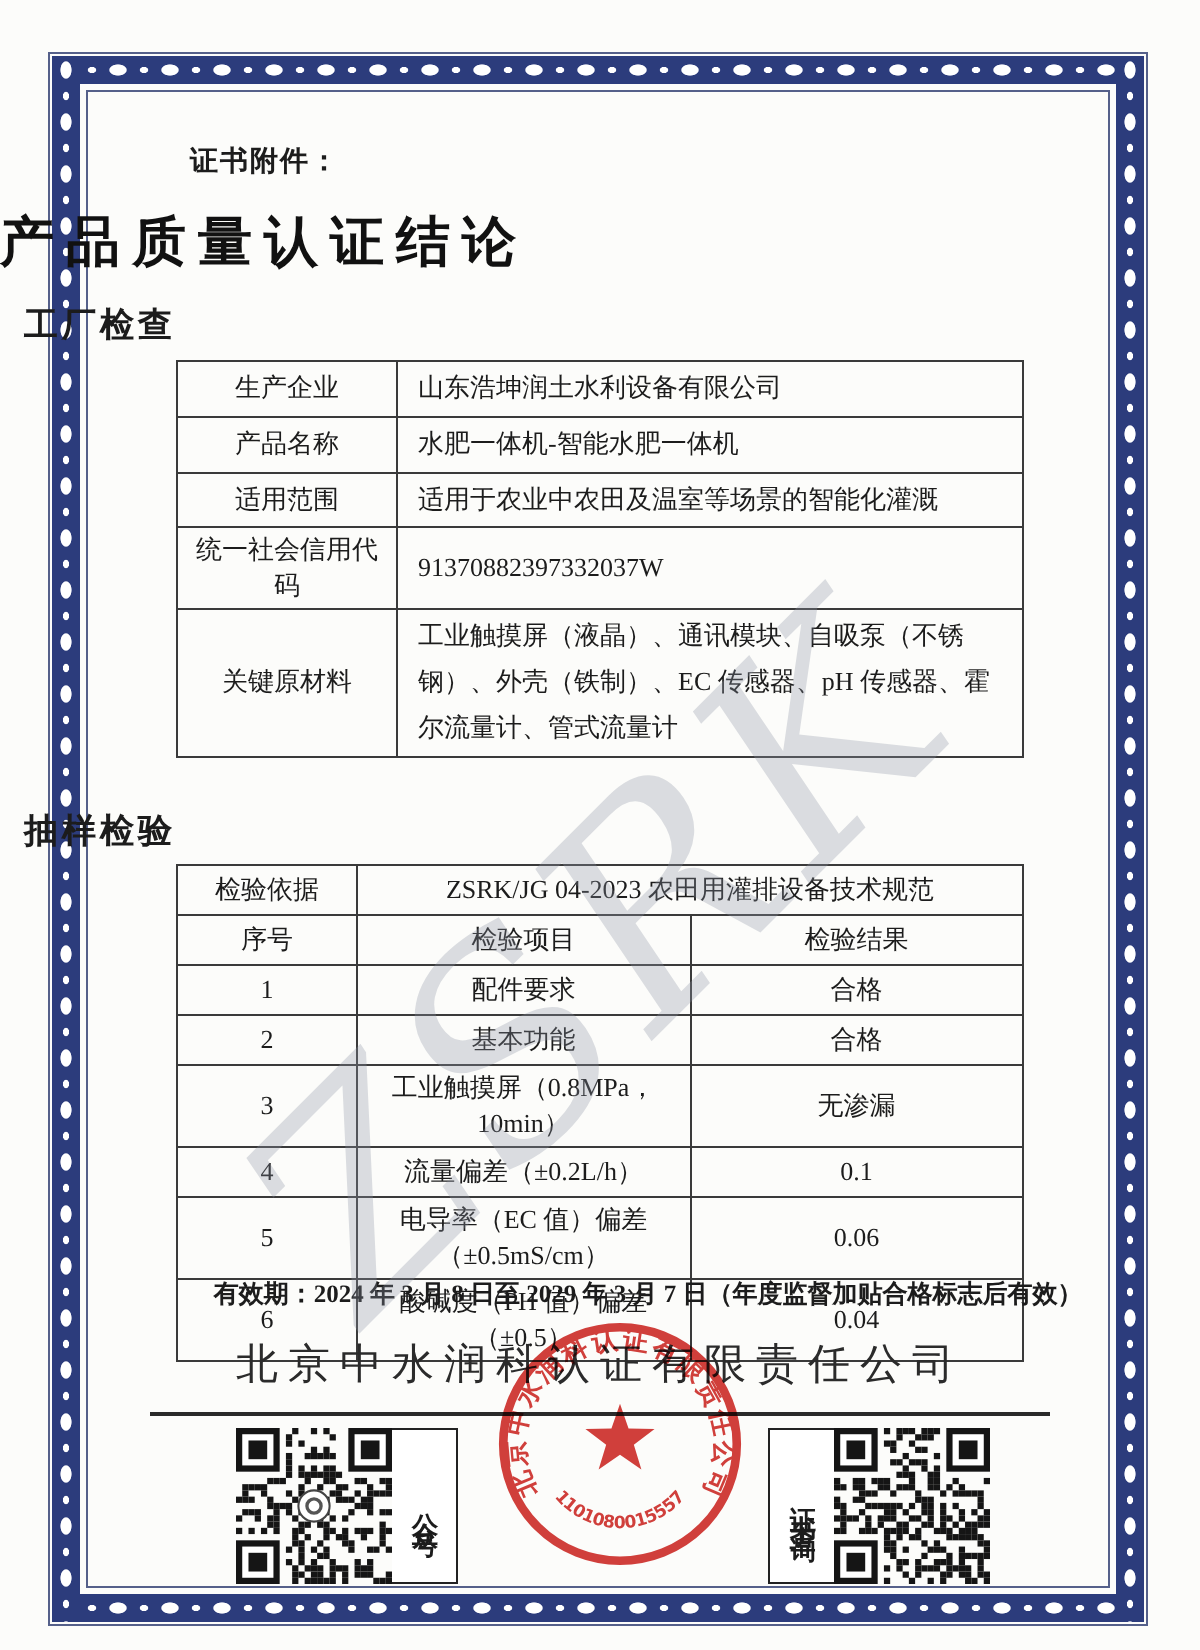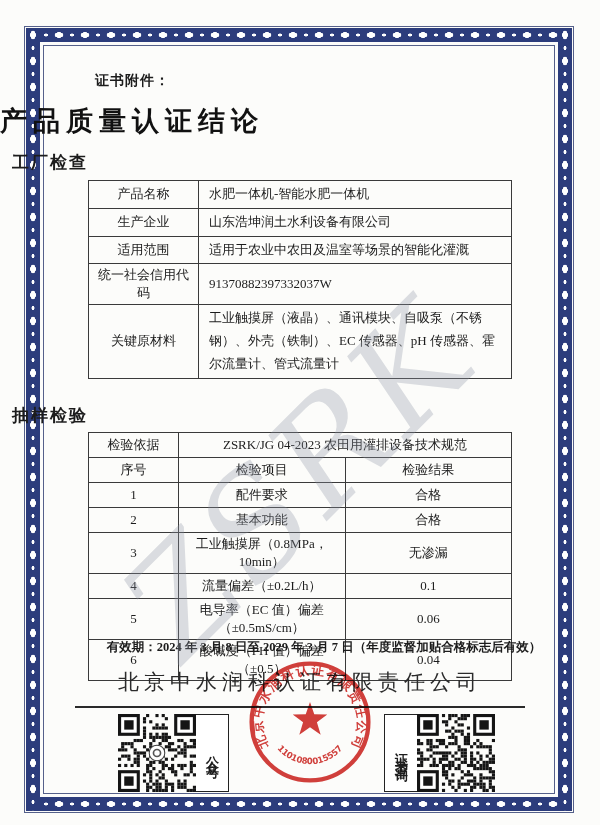--- a/index.html
+++ b/index.html
@@ -103,26 +103,26 @@
   <div class="band band-v band-right"></div>
   <div class="frame-inner"></div>
 
   <div class="attachment">证书附件：</div>
   <div class="doc-title">产品质量认证结论</div>
   <div class="section-title sec1">工厂检查</div>
 
   <table class="t1">
     <tbody>
       <tr class="single">
+        <td class="lbl">生产企业</td>
+        <td class="val">山东浩坤润土水利设备有限公司</td>
+      </tr>
+      <tr class="single">
         <td class="lbl">产品名称</td>
         <td class="val">水肥一体机-智能水肥一体机</td>
-      </tr>
-      <tr class="single">
-        <td class="lbl">生产企业</td>
-        <td class="val">山东浩坤润土水利设备有限公司</td>
       </tr>
       <tr class="single">
         <td class="lbl">适用范围</td>
         <td class="val">适用于农业中农田及温室等场景的智能化灌溉</td>
       </tr>
       <tr class="single">
         <td class="lbl">统一社会信用代码</td>
         <td class="val">91370882397332037W</td>
       </tr>
       <tr class="multi">

